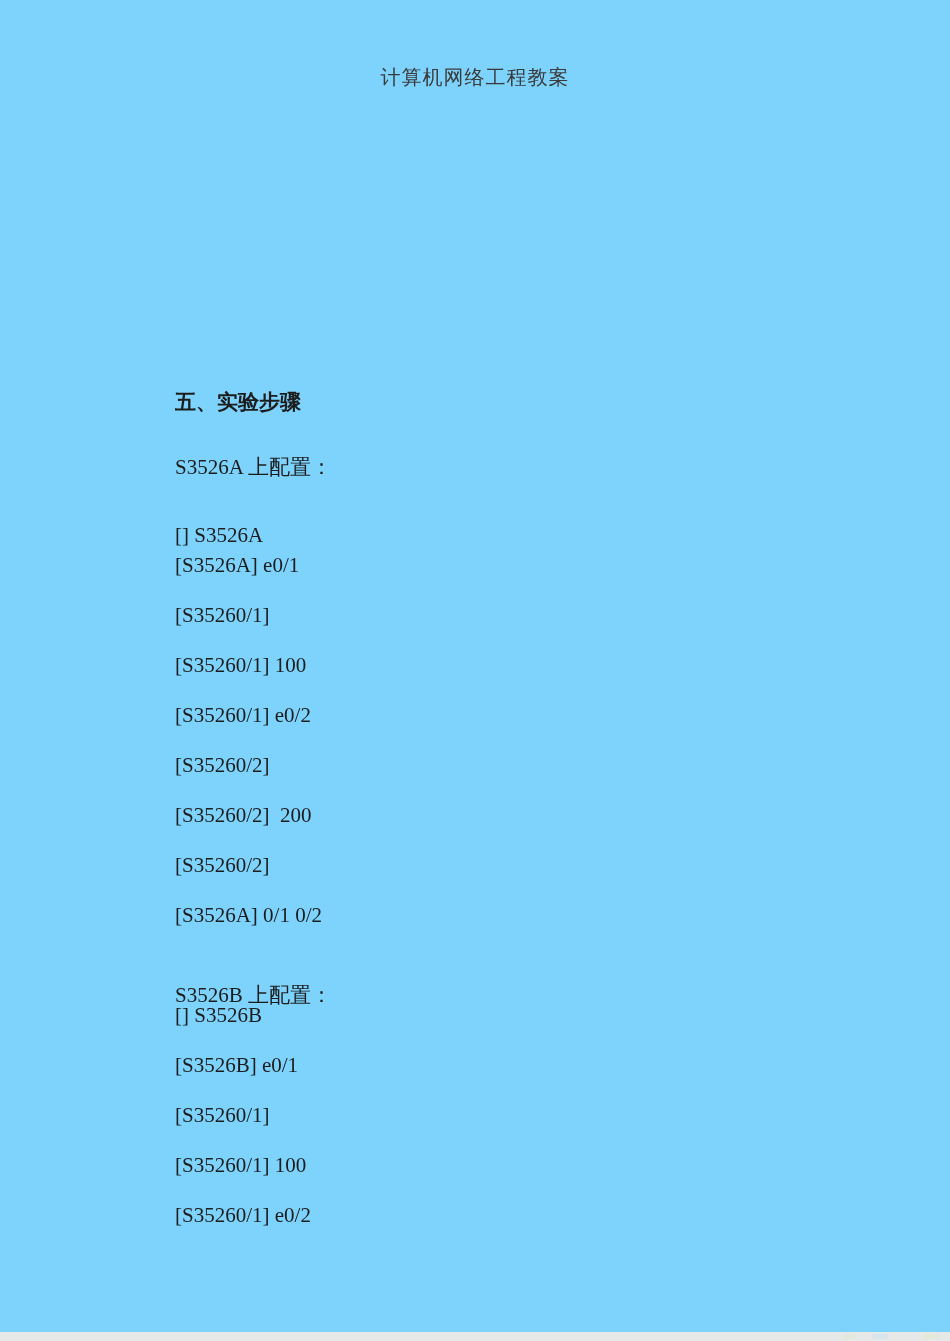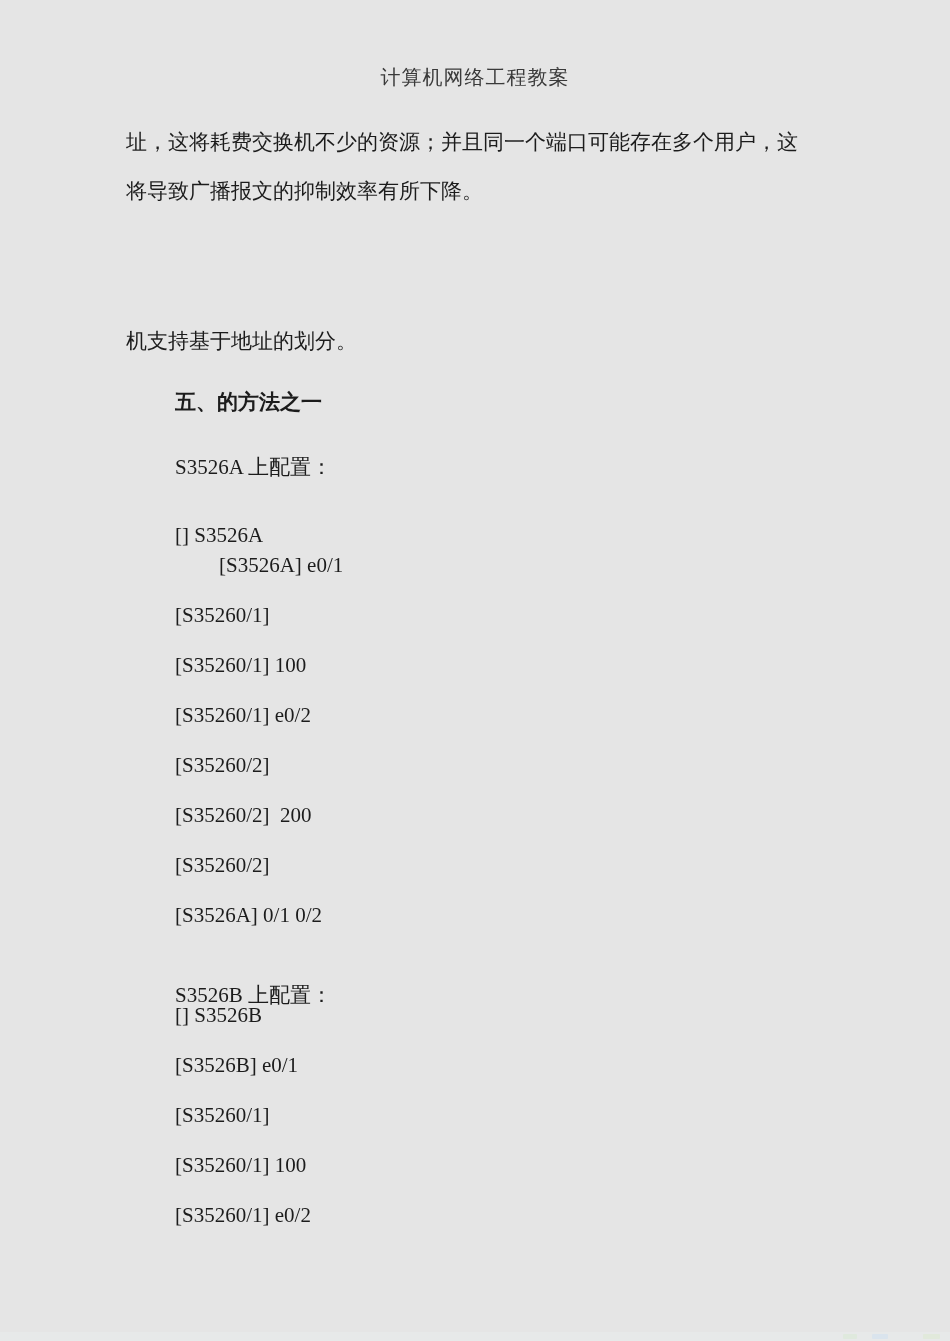--- a/index.html
+++ b/index.html
@@ -1,20 +1,20 @@
 <!DOCTYPE html>
 <html><head>
 <meta charset="utf-8">
 <style>
   html, body { margin: 0; padding: 0; background: #ffffff; }
   .page {
     position: relative;
     width: 950px;
     height: 1341px;
-    background: #e5e5e5;
+    background: #7dd3fc;
     overflow: hidden;
     font-family: "Liberation Serif", "DejaVu Serif", serif;
   }
   .title {
     position: absolute;
     top: 64px;
     left: 0;
     width: 950px;
     text-align: center;
     font-size: 20px;
@@ -43,21 +43,21 @@
     white-space: pre;
   }
   #p1a { top: 128px; }
   #p1b { top: 177px; }
   #p2a { top: 228px; }
   #p2b { top: 278px; }
   #p2c { top: 327px; }
   #h5  { top: 388px; }
   #c0  { top: 453px; }
   #c1  { top: 503px; margin-top: 20px; }
-  #c2  { top: 553px; margin-left: 44px; }
+  #c2  { top: 553px; }
   #c3  { top: 603px; }
   #c4  { top: 653px; }
   #c5  { top: 703px; }
   #c6  { top: 753px; }
   #c7  { top: 803px; }
   #c8  { top: 853px; }
   #c9  { top: 903px; }
   #c10 { top: 953px; margin-top: 28px; }
   #c11 { top: 1003px; }
   #c12 { top: 1053px; }
@@ -83,26 +83,23 @@
   .wm2 { left: 872px; width: 16px; background: #d0e0f0; }
   .wm3 { left: 923px; width: 17px; background: #dcead0; }
 </style>
 </head>
 <body>
 
 <div class="page">
 
   <div class="title" id="t">计算机网络工程教案</div>
 
-  <div class="ln" id="p1a">址，这将耗费交换机不少的资源；并且同一个端口可能存在多个用户，这</div>
-  <div class="ln" id="p1b">将导致广播报文的抑制效率有所下降。</div>
 
-  <div class="ln" id="p2c">机支持基于地址的划分。</div>
 
-  <div class="ln heading" id="h5">五、的方法之一</div>
+  <div class="ln heading" id="h5">五、实验步骤</div>
 
   <div class="ln cfg" id="c0">S3526A 上配置：</div>
   <div class="ln cfg" id="c1">[] S3526A</div>
   <div class="ln cfg" id="c2">[S3526A] e0/1</div>
   <div class="ln cfg" id="c3">[S35260/1]</div>
   <div class="ln cfg" id="c4">[S35260/1] 100</div>
   <div class="ln cfg" id="c5">[S35260/1] e0/2</div>
   <div class="ln cfg" id="c6">[S35260/2]</div>
   <div class="ln cfg" id="c7">[S35260/2]  200</div>
   <div class="ln cfg" id="c8">[S35260/2]</div>

